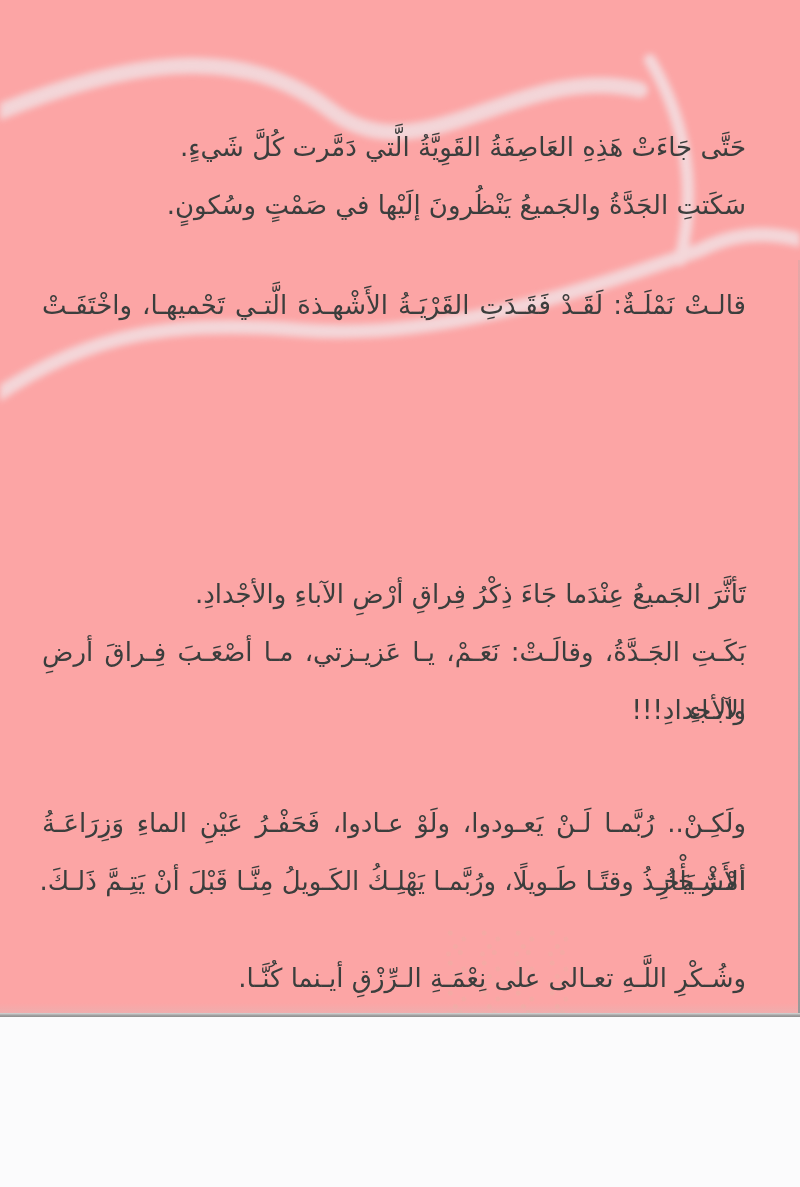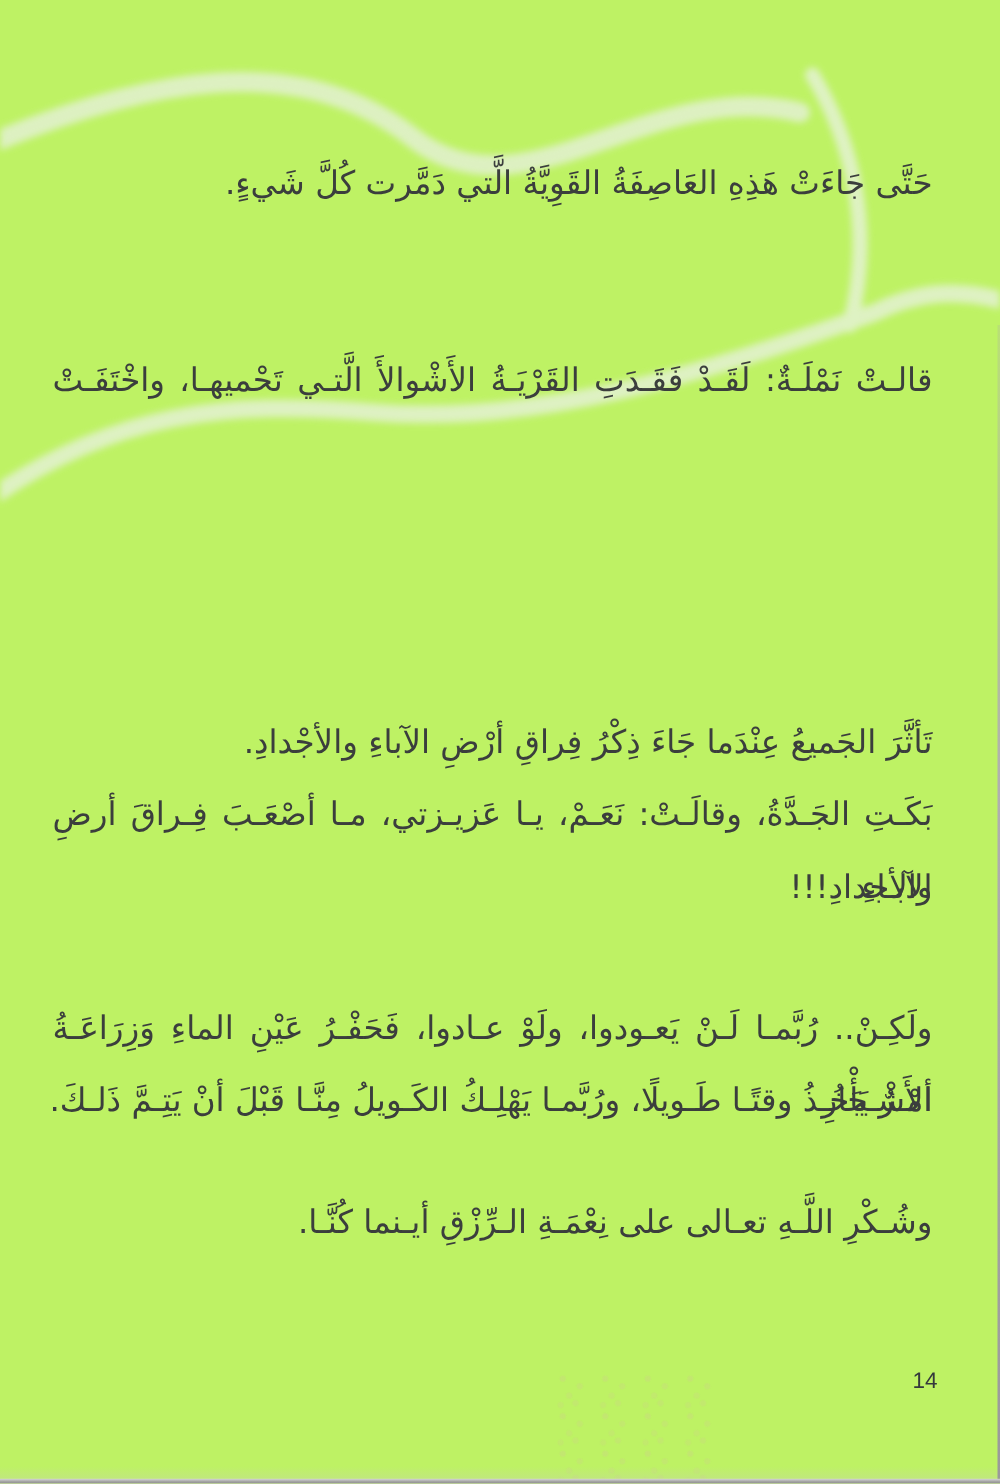--- a/index.html
+++ b/index.html
@@ -8,22 +8,22 @@
     width: 800px;
     height: 1187px;
     overflow: hidden;
     background: #fbfbfc;
     font-family: "DejaVu Sans", sans-serif;
   }
 
   .page {
     position: relative;
     width: 800px;
-    height: 1187px;
-    background: #bef264;
+    height: 1017px;
+    background: #fca5a5;
     overflow: hidden;
   }
 
   
   .watermark {
     position: absolute;
     pointer-events: none;
     opacity: 0.65;
   }
   .wm-svg { filter: blur(3px); }
@@ -116,24 +116,25 @@
       <path d="M 650 60 C 680 110, 700 180, 680 260" fill="none" stroke="#f0f2f6" stroke-width="12" stroke-linecap="round"></path>
     </svg>
   </div>
 
   <div class="speckle-band"></div>
 
   <div class="text-area">
 
     <div class="block" style="top:118px">
       <div class="line">حَتَّى جَاءَتْ هَذِهِ العَاصِفَةُ القَوِيَّةُ الَّتي دَمَّرت كُلَّ شَيءٍ.</div>
+      <div class="line">سَكَتتِ الجَدَّةُ والجَميعُ يَنْظُرونَ إلَيْها في صَمْتٍ وسُكونٍ.</div>
     </div>
 
     <div class="block" style="top:276px">
-      <div class="line justify">قالـتْ نَمْلَـةٌ: لَقَـدْ فَقَـدَتِ القَرْيَـةُ الأَشْوالأَ الَّتـي تَحْميهـا، واخْتَفَـتْ</div>
+      <div class="line justify">قالـتْ نَمْلَـةٌ: لَقَـدْ فَقَـدَتِ القَرْيَـةُ الأَشْهـذهَ الَّتـي تَحْميهـا، واخْتَفَـتْ</div>
     </div>
 
     <div class="block" style="top:436px">
     </div>
 
     <div class="block" style="top:565px">
       <div class="line">تَأثَّرَ الجَميعُ عِنْدَما جَاءَ ذِكْرُ فِراقِ أرْضِ الآباءِ والأجْدادِ.</div>
       <div class="line justify">بَكَـتِ الجَـدَّةُ، وقالَـتْ: نَعَـمْ، يـا عَزيـزتي، مـا أصْعَـبَ فِـراقَ أرضِ الآبـاءِ</div>
       <div class="line">والأجدادِ!!!</div>
     </div>

